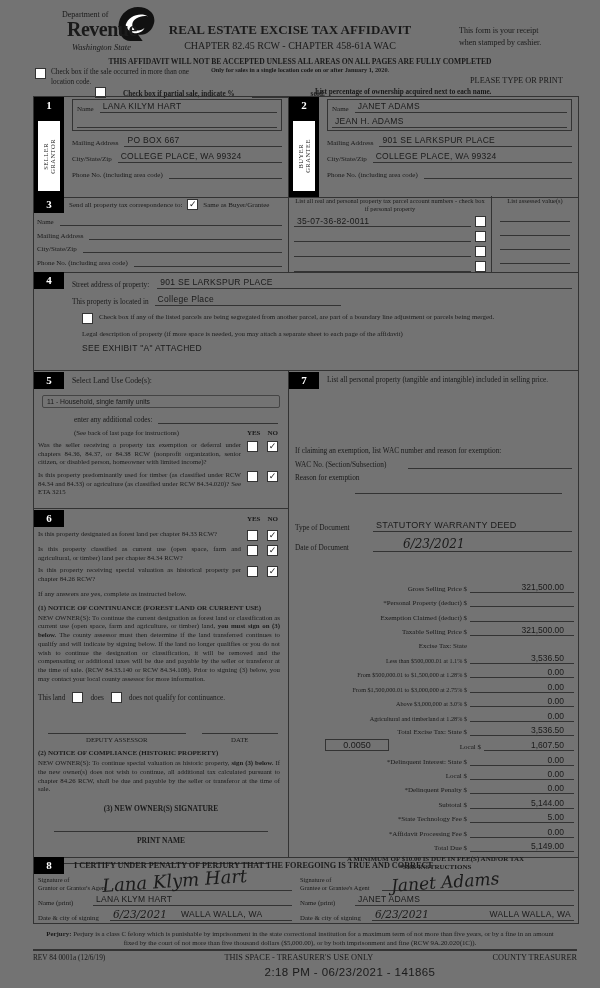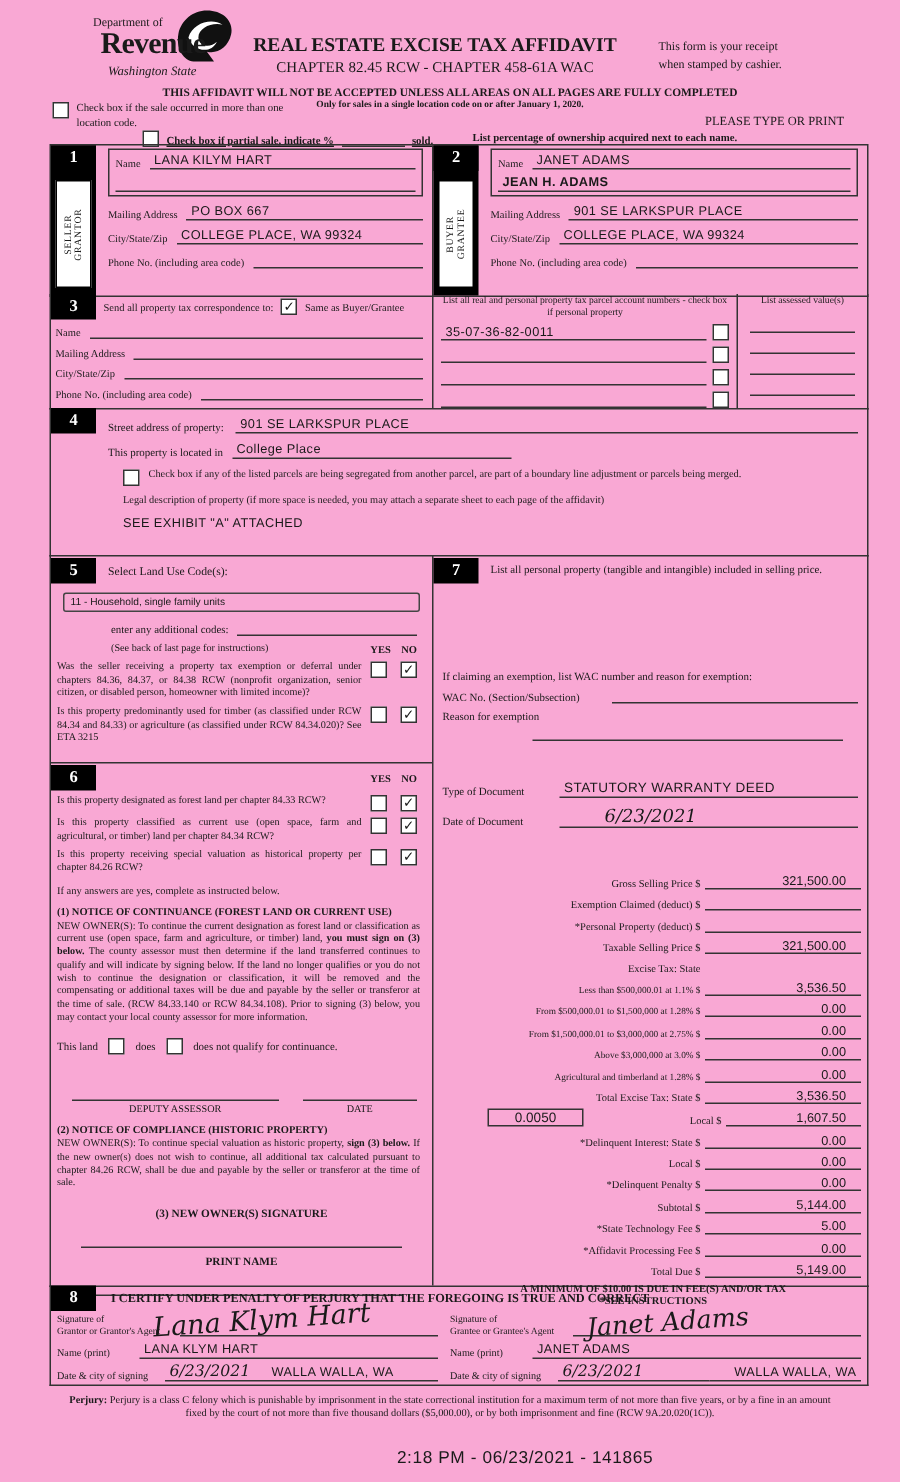--- a/index.html
+++ b/index.html
@@ -1,16 +1,16 @@
 <!DOCTYPE html>
 <html><head>
 <meta charset="utf-8">
 <style>
   html,body{margin:0;padding:0;background:#e8e8e8;}
-  .page{position:relative;width:600px;height:988px;background:#f9a8d4;margin:0 auto;
+  .page{position:relative;width:600px;height:988px;background:#737373;margin:0 auto;
         font-family:"Liberation Serif",serif;color:#1a1a1a;overflow:hidden;}
   .abs{position:absolute;}
   .b{font-weight:bold;}
   .i{font-style:italic;}
   .c{text-align:center;}
   .sans{font-family:"Liberation Sans",sans-serif;}
   .hand{font-family:"DejaVu Serif",serif;font-style:italic;}
   .badge{background:#000;color:#fff;font-weight:bold;width:30px;height:17px;line-height:17px;
          text-align:center;font-size:11px;flex:0 0 30px;}
   .cb{display:inline-block;width:9px;height:9px;border:1px solid #333;background:#fff;
@@ -49,35 +49,35 @@
       <path d="M21 1 C33 1 40 9 38 18 C36 27 28 32 21 30 L26 37 L13 37 C4 37 -1 27 1 17 C3 8 11 1 21 1 Z" fill="#111"></path>
       <path d="M8 20 C11 10 24 6 32 11 C25 9 15 13 15 20 C15 26 23 28 28 23 C24 32 11 30 8 20 Z" fill="#fff"></path>
     </svg>
   </div>
   <div class="abs b" style="left:55px;top:18px;font-size:20px;letter-spacing:-0.5px;margin-left:12px;">Revenue</div>
   <div class="abs i" style="left:72px;top:42px;font-size:8.5px;text-align:center;">Washington State</div>
 
   <div class="abs c b" style="left:140px;top:22px;width:300px;font-size:13px;">REAL ESTATE EXCISE TAX AFFIDAVIT</div>
   <div class="abs c" style="left:140px;top:40px;width:300px;font-size:10px;">CHAPTER 82.45 RCW - CHAPTER 458-61A WAC</div>
 
-  <div class="abs" style="left:439px;top:25px;font-size:8px;line-height:1.5;">
+  <div class="abs" style="left:459px;top:25px;font-size:8px;line-height:1.5;">
     <div>This form is your receipt</div>
     <div>when stamped by cashier.</div>
   </div>
 
   <div class="abs c b" style="left:40px;top:57px;width:520px;font-size:7.6px;">THIS AFFIDAVIT WILL NOT BE ACCEPTED UNLESS ALL AREAS ON ALL PAGES ARE FULLY COMPLETED</div>
   <div class="abs c b" style="left:40px;top:66px;width:520px;font-size:6.3px;">Only for sales in a single location code on or after January 1, 2020.</div>
 
   <div class="abs" style="left:35px;top:68px;display:flex;gap:5px;align-items:flex-start;width:160px;">
     <span class="cb"></span>
     <span style="font-size:7.2px;line-height:1.35;">Check box if the sale occurred in more than one location code.</span>
   </div>
   <div class="abs" style="left:470px;top:76px;font-size:8.3px;">PLEASE TYPE OR PRINT</div>
 
-  <div class="abs row" style="left:95px;top:87px;width:250px;gap:5px;text-decoration:underline;">
+  <div class="abs row" style="left:95px;top:87px;width:250px;gap:17px;">
     <span class="cb"></span>
     <span class="b" style="font-size:7.2px;">Check box if partial sale, indicate %</span>
     <span style="width:42px;border-bottom:1px solid #333;height:9px;"></span>
     <span class="b" style="font-size:7.2px;">sold.</span>
   </div>
   <div class="abs b" style="left:315px;top:88px;font-size:7.2px;">List percentage of ownership acquired next to each name.</div>
 
   <div class="abs" style="left:33px;top:96px;width:544px;height:100px;display:flex;border:1px solid #333;">
 
     <div class="half" style="width:254px;border-right:1px solid #333;">
@@ -120,21 +120,21 @@
           <span class="vtxt">BUYER</span>
           <span class="vtxt">GRANTEE</span>
         </div>
       </div>
       <div class="fields">
         <div style="border:1px solid #333;padding:1px 4px 2px;margin-bottom:4px;">
           <div class="row" style="gap:6px;">
             <span class="lbl">Name</span>
             <span class="fill val">JANET ADAMS</span>
           </div>
-          <div class="row" style="margin-top:3px;font-weight:bold;">
+          <div class="row" style="margin-top:3px;">
             <span class="fill val">JEAN H. ADAMS</span>
           </div>
         </div>
         <div class="row" style="gap:6px;margin-bottom:4px;">
           <span class="lbl">Mailing Address</span>
           <span class="fill val">901 SE LARKSPUR PLACE</span>
         </div>
         <div class="row" style="gap:6px;margin-bottom:4px;">
           <span class="lbl">City/State/Zip</span>
           <span class="fill val">COLLEGE PLACE, WA 99324</span>
@@ -347,25 +347,25 @@
           <span class="fill hand" style="font-size:12px;padding-left:30px;">6/23/2021</span>
         </div>
       </div>
 
       <div style="position:absolute;left:8px;top:212px;right:4px;">
         <div class="taxrow">
             <span class="taxlbl">Gross Selling Price  $</span>
             <span class="taxfill">321,500.00</span>
           </div>
         <div class="taxrow">
+            <span class="taxlbl">*Personal Property (deduct)  $</span>
+            <span class="taxfill"></span>
+          </div>
+        <div class="taxrow">
             <span class="taxlbl">Exemption Claimed (deduct)  $</span>
-            <span class="taxfill"></span>
-          </div>
-        <div class="taxrow">
-            <span class="taxlbl">*Personal Property (deduct)  $</span>
             <span class="taxfill"></span>
           </div>
         <div class="taxrow">
             <span class="taxlbl">Taxable Selling Price  $</span>
             <span class="taxfill">321,500.00</span>
           </div>
         <div class="taxrow">
             <span class="taxlbl">Excise Tax: State</span>
             <span class="taxfill noline"></span>
           </div>
@@ -477,16 +477,21 @@
         </div>
       </div>
     </div>
   </div>
 
   <div class="abs c" style="left:40px;top:929px;width:520px;font-size:6.9px;line-height:1.35;">
     <span class="b">Perjury:</span>
     <span>Perjury is a class C felony which is punishable by imprisonment in the state correctional institution for a maximum term of not more than five years, or by a fine in an amount fixed by the court of not more than five thousand dollars ($5,000.00), or by both imprisonment and fine (RCW 9A.20.020(1C)).</span>
   </div>
 
+  <div class="abs" style="left:33px;top:949px;width:544px;border-top:2px solid #333;padding-top:2px;display:flex;justify-content:space-between;align-items:baseline;">
+    <span style="font-size:7.3px;">REV 84 0001a (12/6/19)</span>
+    <span style="font-size:8.3px;">THIS SPACE - TREASURER'S USE ONLY</span>
+    <span style="font-size:8.3px;">COUNTY TREASURER</span>
+  </div>
 
   <div class="abs sans c" style="left:100px;top:966px;width:500px;font-size:11.5px;letter-spacing:.4px;">2:18 PM - 06/23/2021 - 141865</div>
 
 </div>
 
 </body></html>

